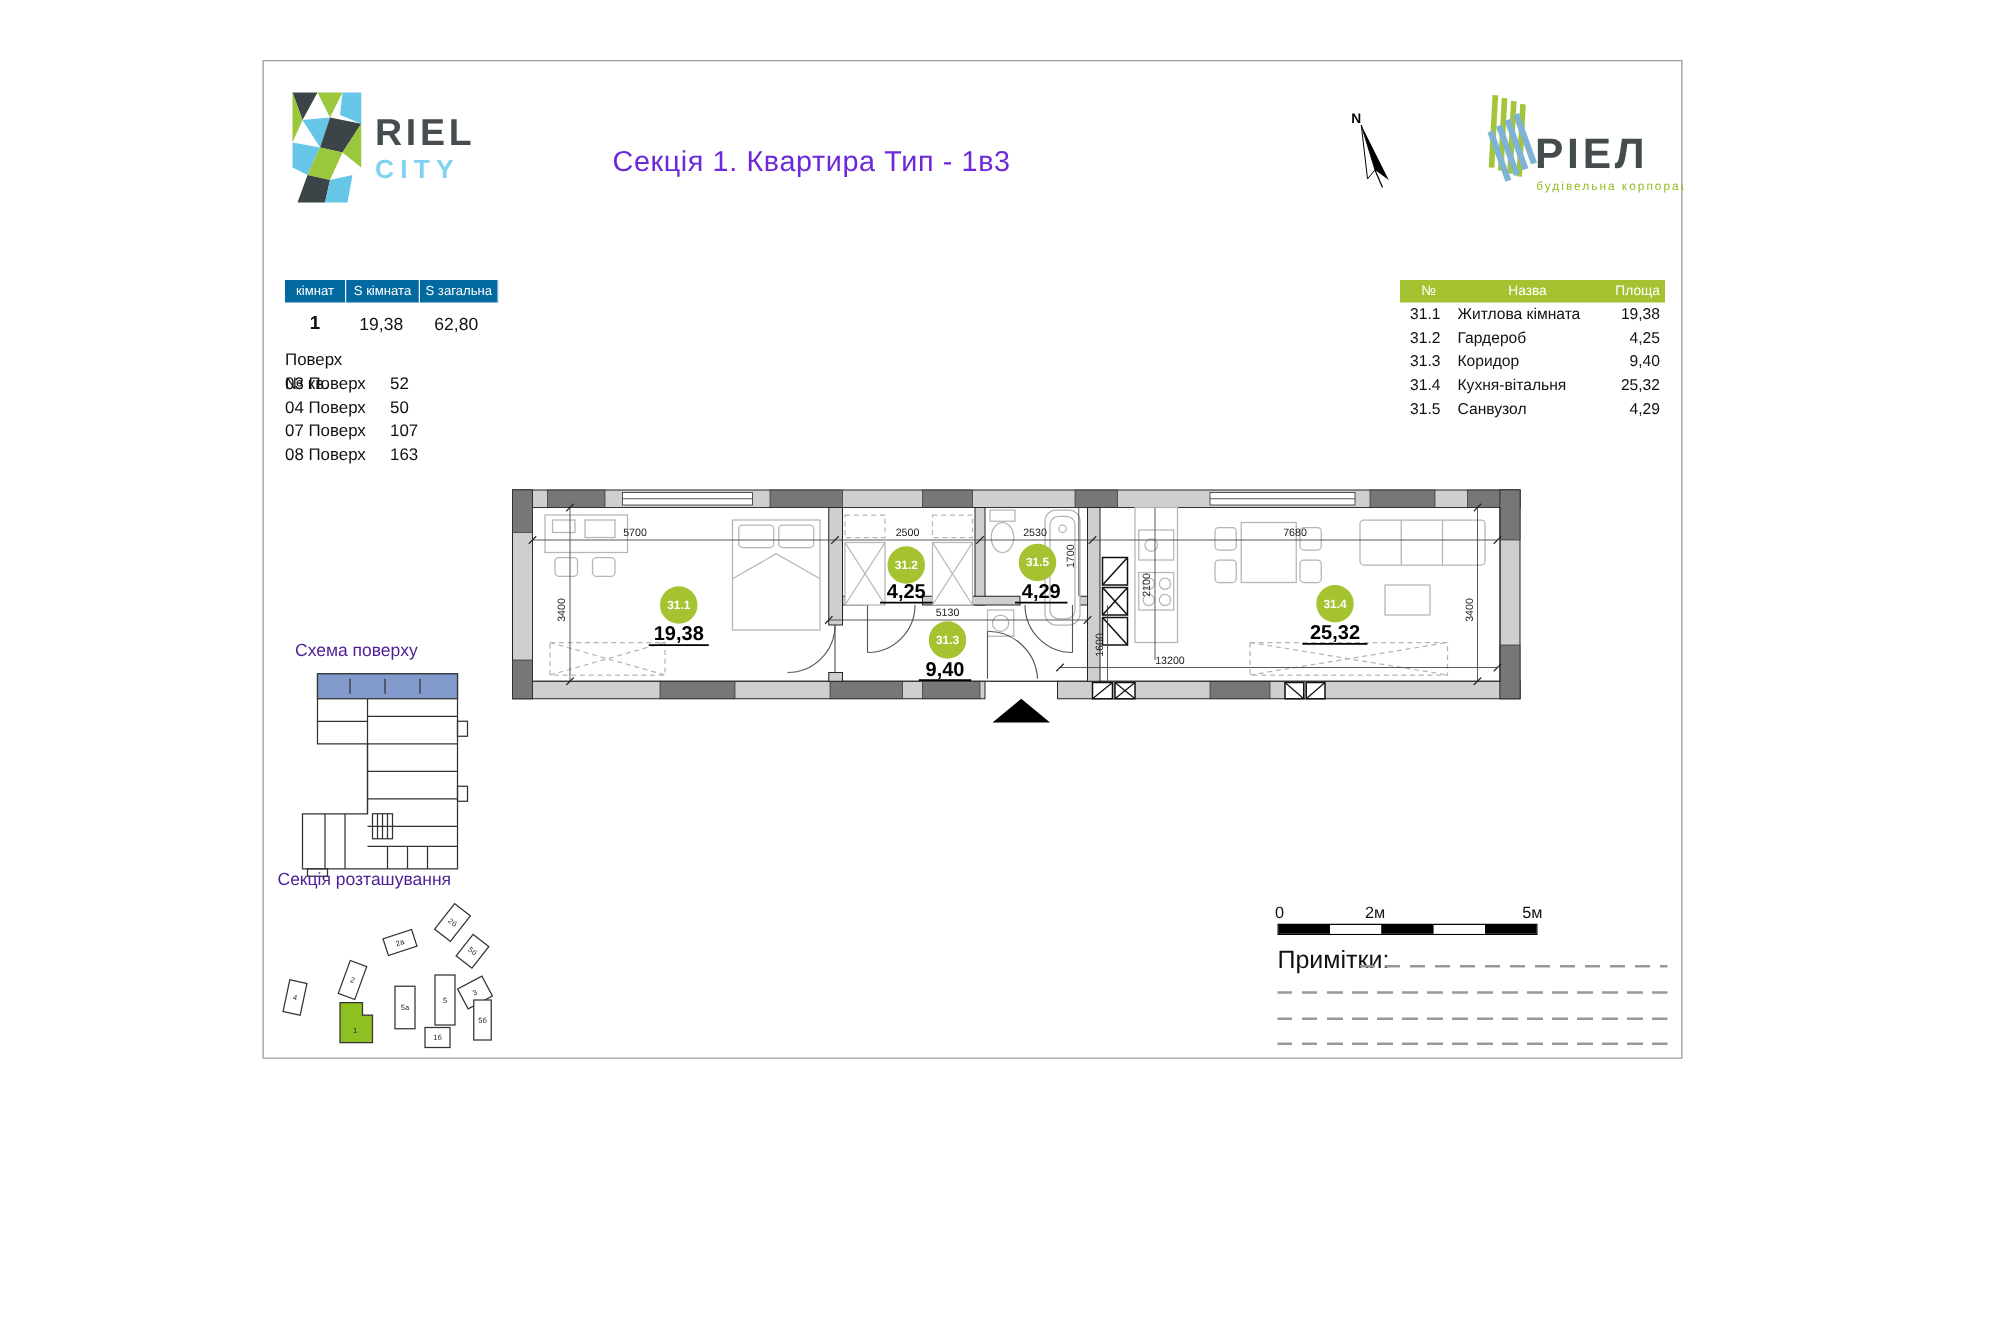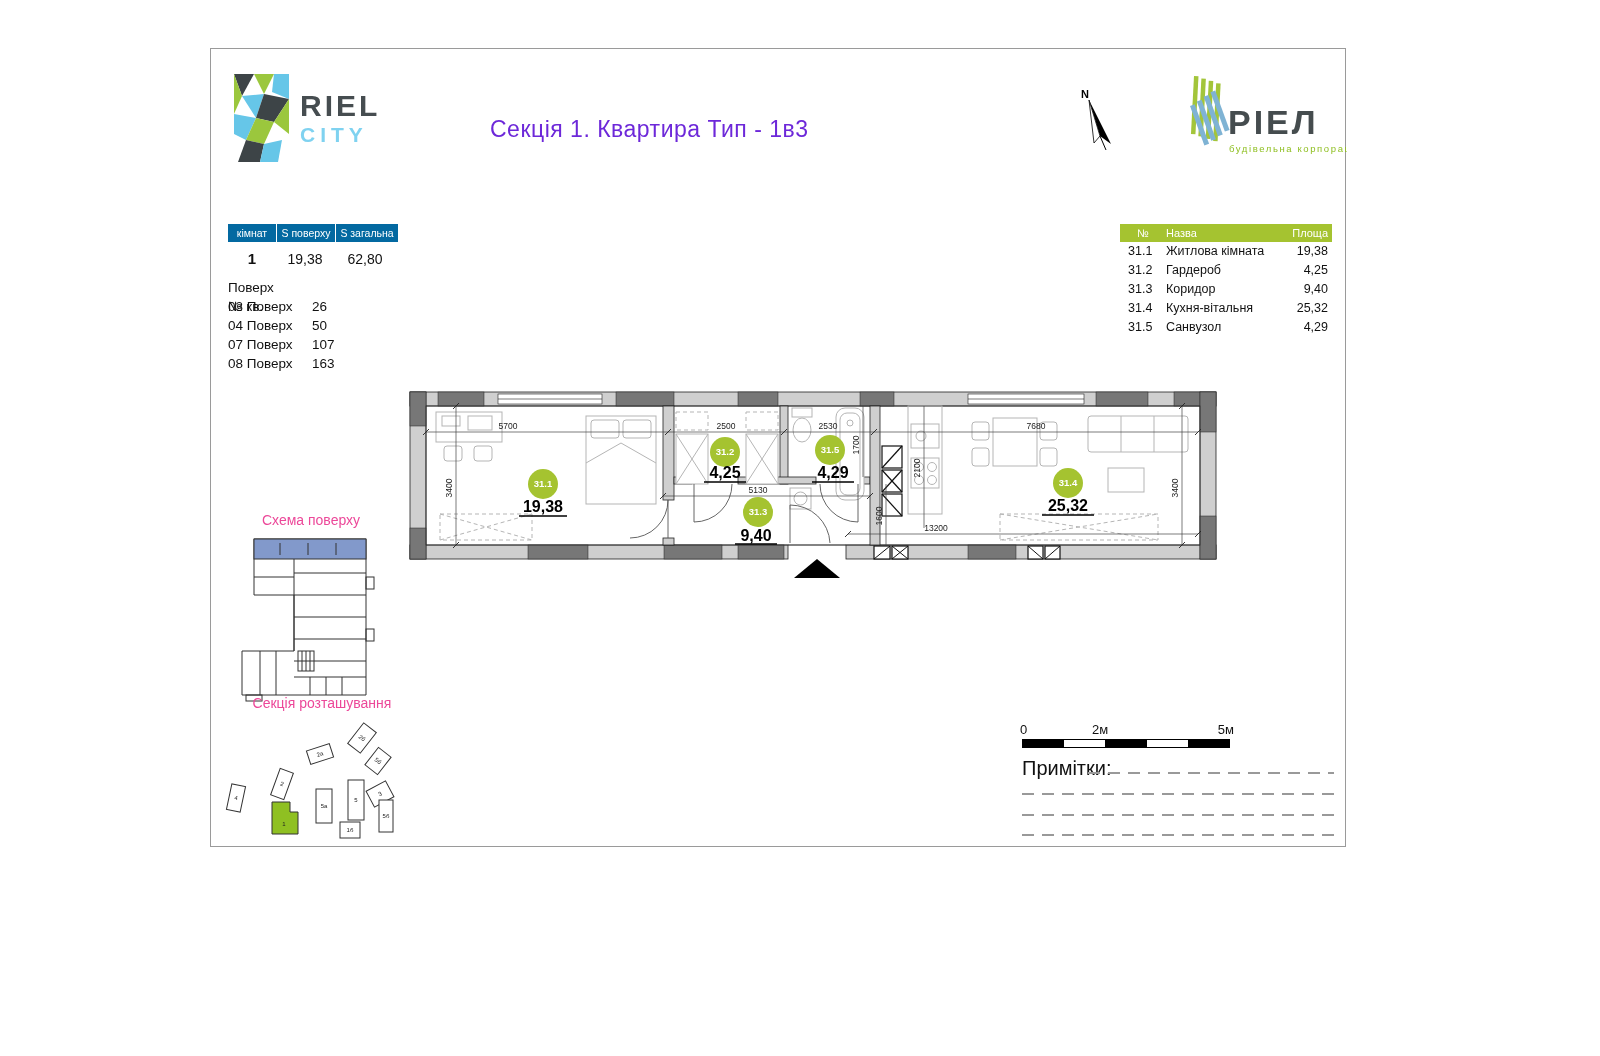--- a/index.html
+++ b/index.html
@@ -19,24 +19,24 @@
   .fhead{font-size:13.5px;flex-direction:column;}
 
   
   .leg{left:1120px;top:224px;width:212px;font-size:12.5px;}
   .leg-head{display:flex;background:#a5c330;color:#fff;height:18px;line-height:18px;font-size:11px;}
   .leg-row{display:flex;height:19px;line-height:19px;}
   .leg .c-num{width:46px;padding-left:8px;box-sizing:border-box;}
   .leg .c-name{width:112px;}
   .leg .c-area{width:54px;text-align:right;padding-right:4px;box-sizing:border-box;}
   .leg-head .c-num{text-align:center;padding-left:0;}
-  .leg-head .c-name{}
+  .leg-head .c-name{text-align:center;}
   .leg-head .c-area{text-align:right;}
 
-  .sec-title{font-size:14px;text-align:center;color:#ec4899;}
+  .sec-title{font-size:14px;text-align:left;color:#4c1d95;}
 
   
   .scalebar{left:1022px;top:722px;width:208px;}
   .sb-labels{position:relative;height:15px;font-size:13px;}
   .sb-0{position:absolute;left:-2px;top:0;}
   .sb-2{position:absolute;left:70px;top:0;}
   .sb-5{position:absolute;right:-4px;top:0;}
   .sb-bar{margin-top:2px;height:7px;border:1px solid #000;display:flex;}
   .sb-bar div{height:100%;width:20%;}
   .sb-b{background:#000;} .sb-w{background:#fff;}
@@ -108,36 +108,36 @@
     <rect x="8" y="-2" width="5" height="42" fill="#7fb3d4"></rect>
     <rect x="16" y="-4" width="5" height="42" fill="#7fb3d4"></rect>
     <rect x="24" y="-6" width="5" height="42" fill="#7fb3d4"></rect>
   </g>
   <text x="46" y="62" font-size="34" font-weight="bold" letter-spacing="3" fill="#454c4e">РІЕЛ</text>
   <text x="47" y="80" font-size="9.5" letter-spacing="1.6" fill="#8fbf21">будівельна корпорація</text>
 </svg>
 
 <div class="abs sum-head">
   <div style="width:48px">кімнат</div>
-  <div style="width:58px">S поверху</div>
+  <div style="width:58px">S кімната</div>
   <div style="width:62px">S загальна</div>
 </div>
 <div class="abs sum-vals">
   <div style="width:48px;font-weight:bold;font-size:15px">1</div>
   <div style="width:58px">19,38</div>
   <div style="width:62px">62,80</div>
 </div>
 <div class="abs floors">
   <div class="frow fhead">
     <div class="c1">Поверх</div>
     <div>№ кв.</div>
   </div>
   <div class="frow">
     <div class="c1">03 Поверх</div>
-    <div>26</div>
+    <div>52</div>
   </div>
   <div class="frow">
     <div class="c1">04 Поверх</div>
     <div>50</div>
   </div>
   <div class="frow">
     <div class="c1">07 Поверх</div>
     <div>107</div>
   </div>
   <div class="frow">

